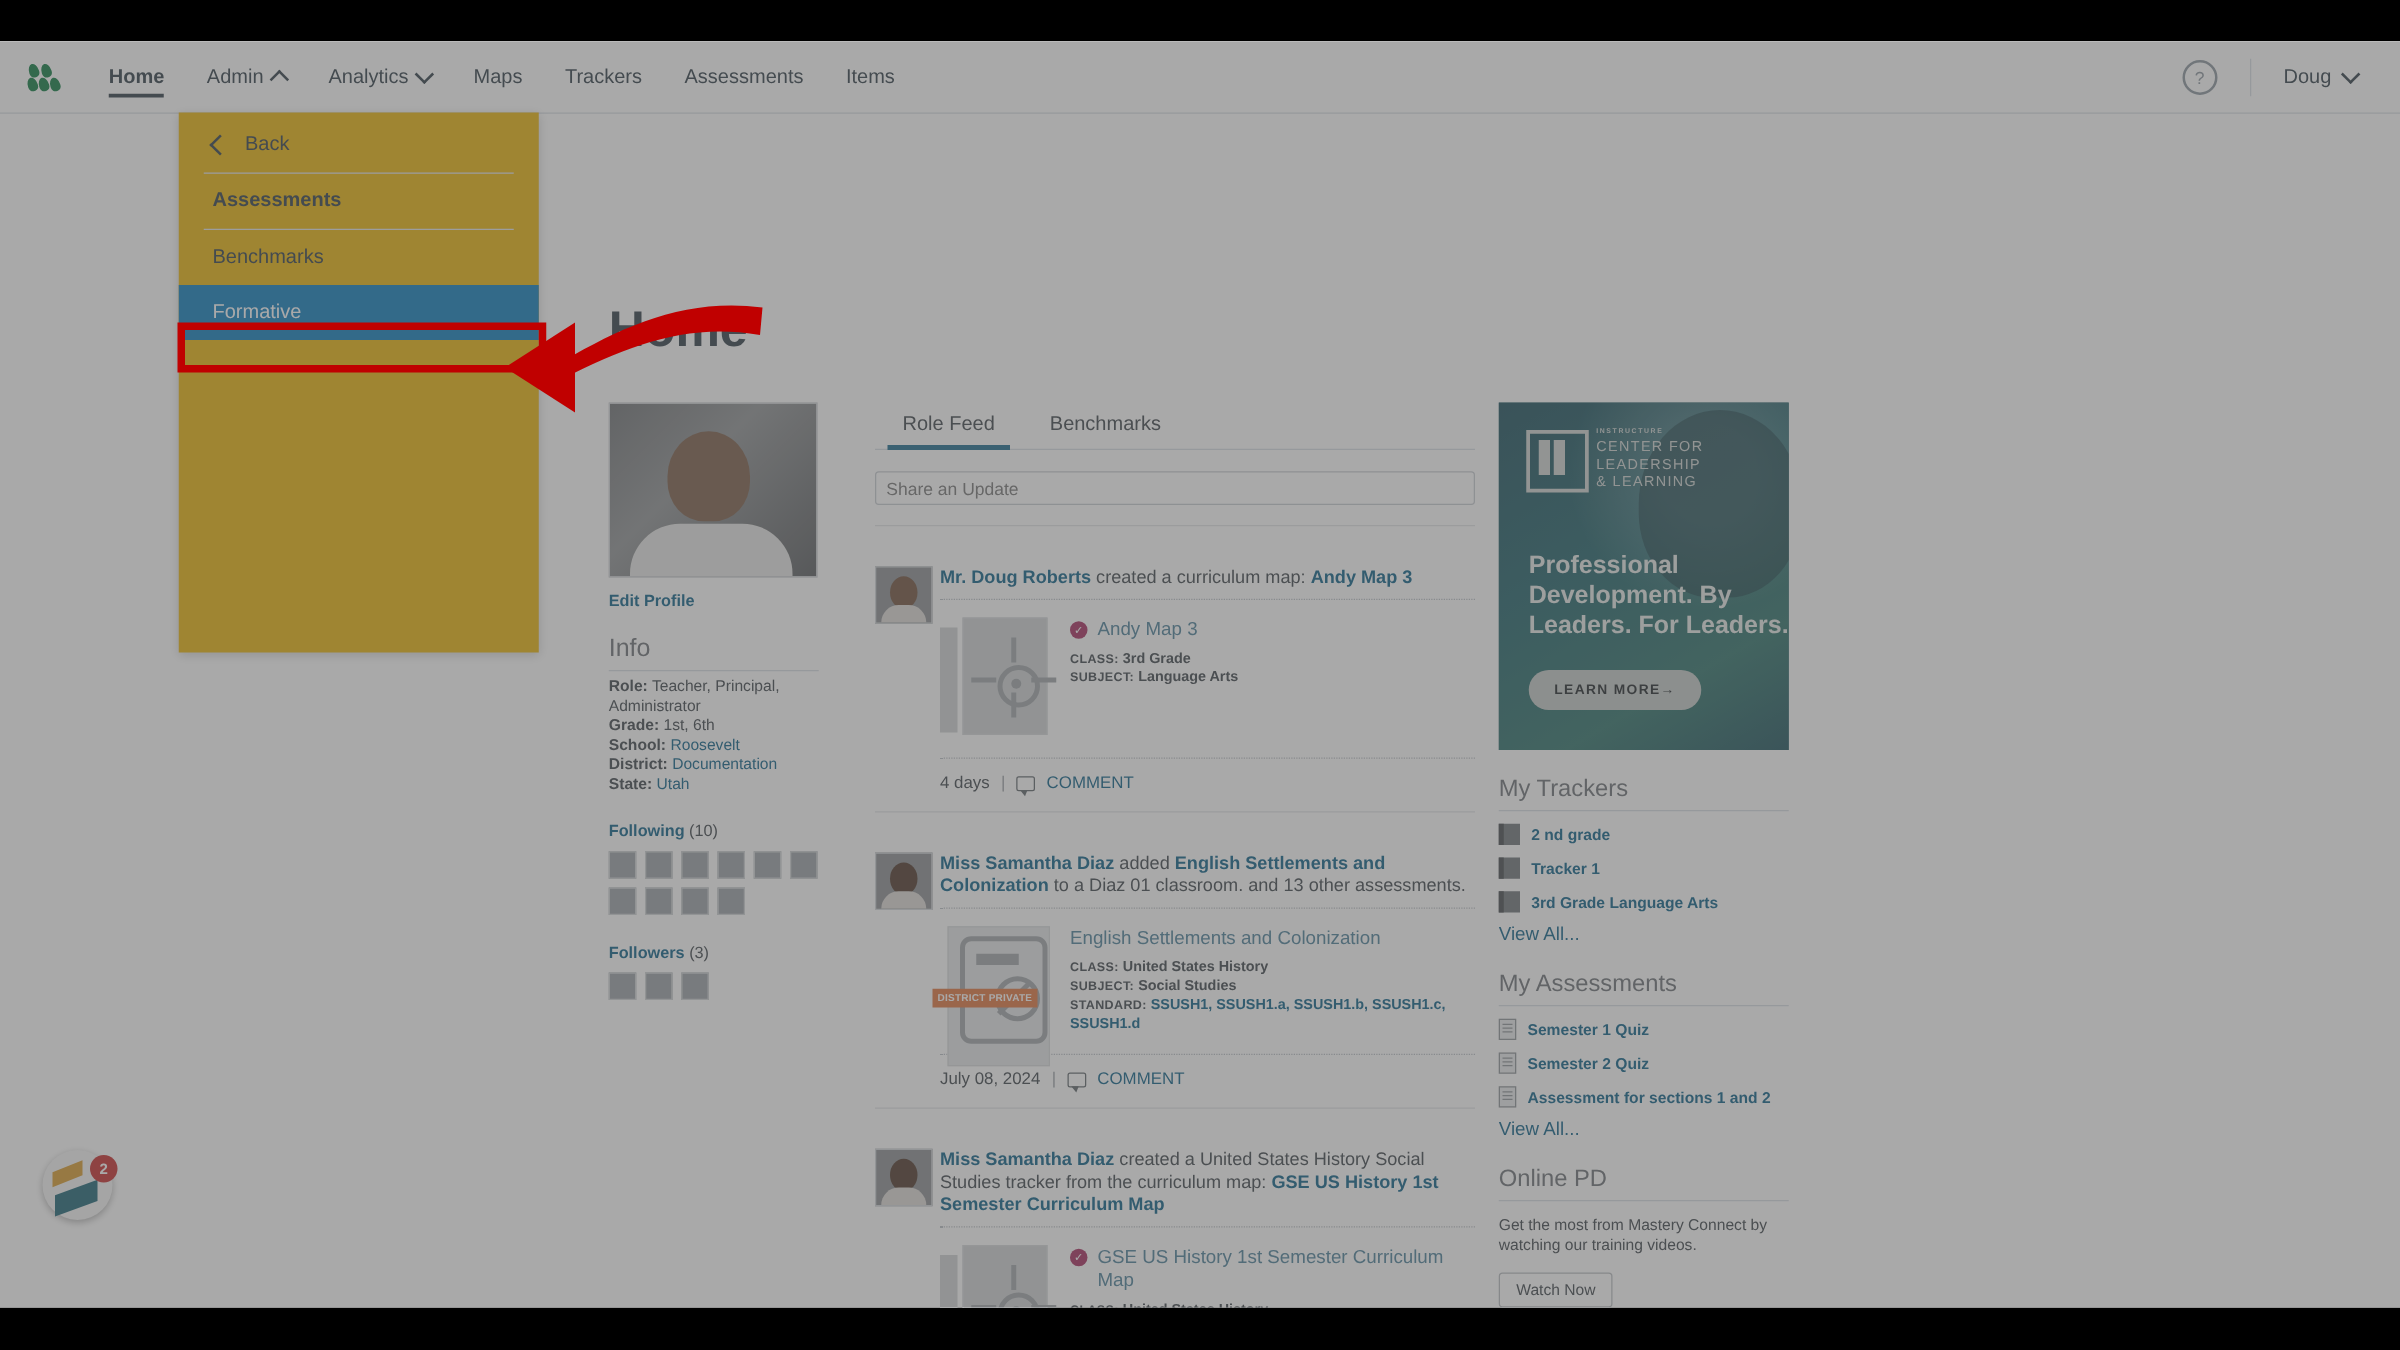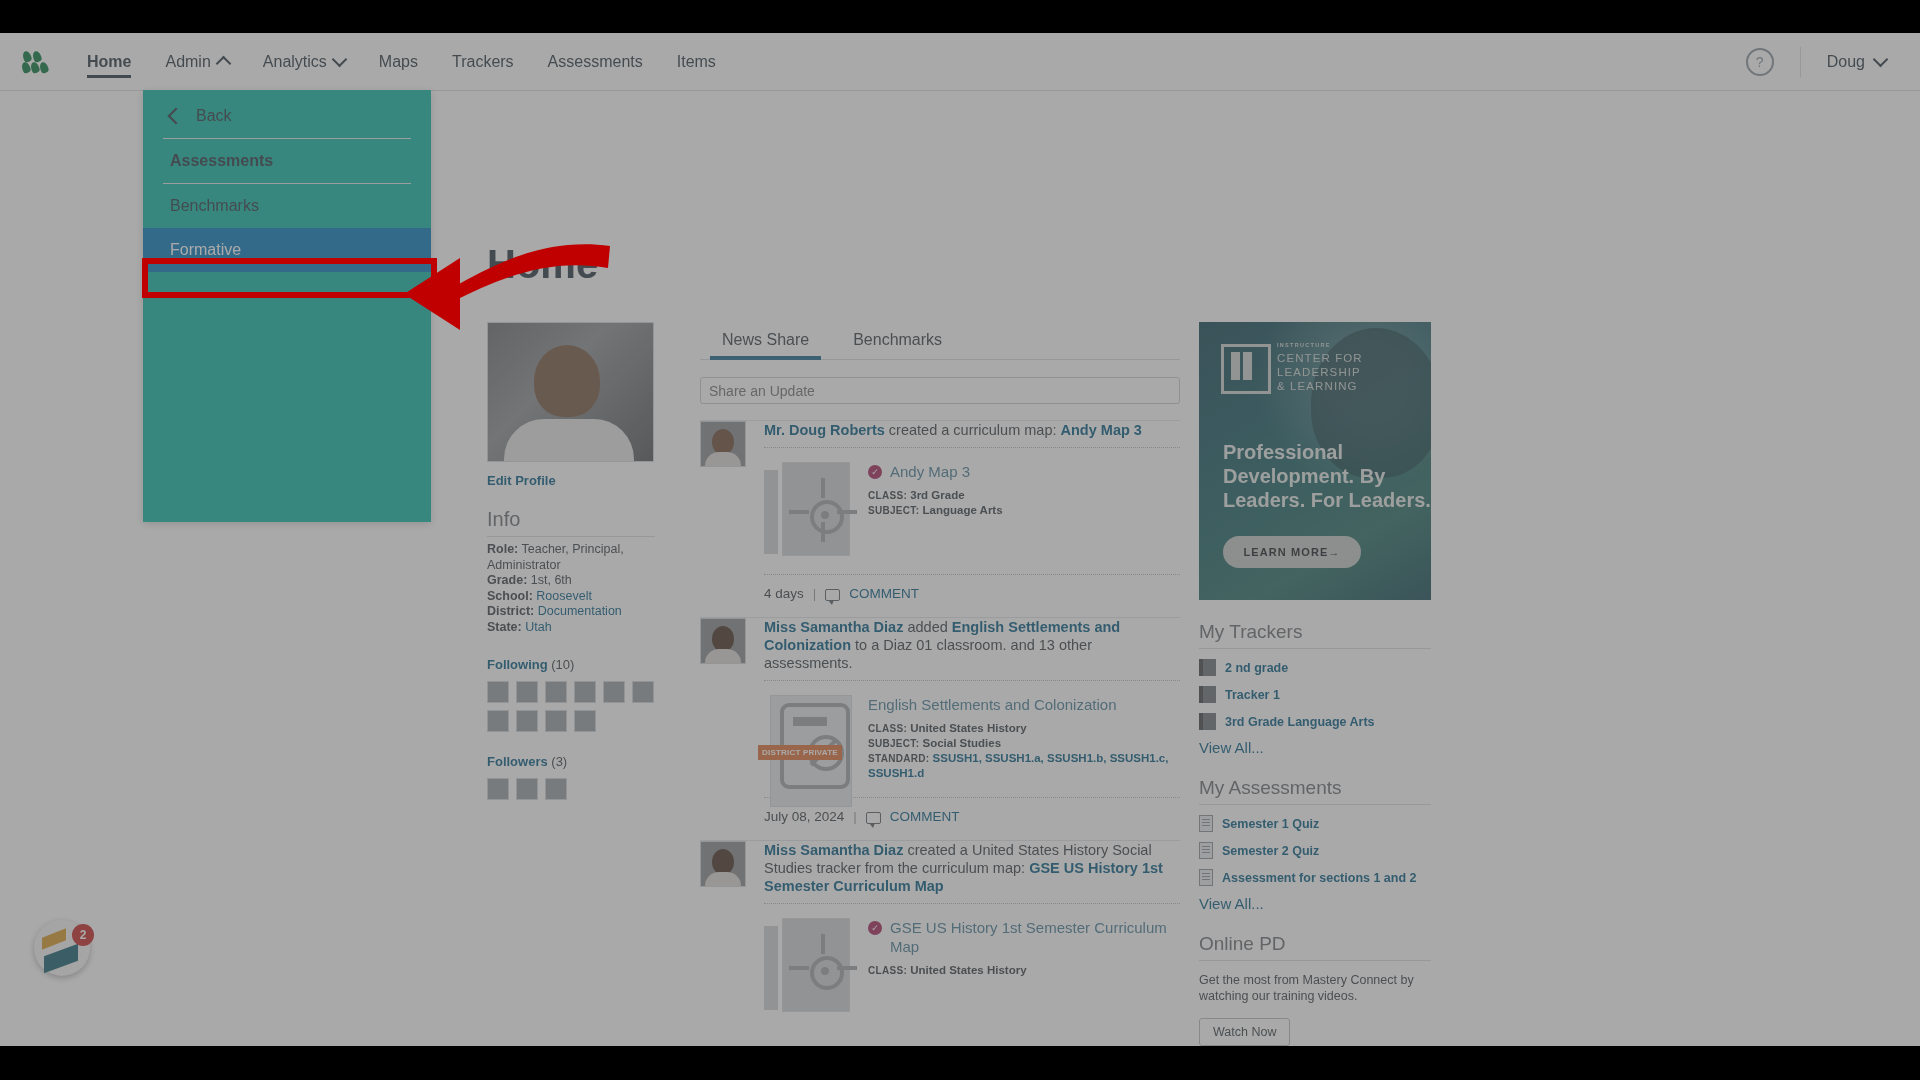--- a/index.html
+++ b/index.html
@@ -41,21 +41,21 @@
     width:24px;height:24px;border-radius:50%;border:2px solid #8b959e;color:#8b959e;
     font-size:14px;display:flex;align-items:center;justify-content:center;margin-right:26px;cursor:pointer;
   }
   #userdiv{width:1px;height:30px;background:#d8dde3;margin-right:26px;}
   #username{font-size:16px;color:#2d3b45;margin-right:10px;cursor:pointer;}
   #userchev{margin-right:34px;}
 
   
   #dropdown{
     position:absolute;left:143px;top:57px;width:288px;
-    background:#14b8a6;box-shadow:0 2px 8px rgba(0,0,0,.18);z-index:20;
+    background:#eab308;box-shadow:0 2px 8px rgba(0,0,0,.18);z-index:20;
     padding-top:4px;padding-bottom:250px;
   }
   .dd-back{display:flex;align-items:center;gap:14px;padding:13px 0 13px 27px;font-size:16px;color:#2d3b45;cursor:pointer;}
   .backchev{width:10px;height:10px;border-left:2px solid #2d3b45;border-bottom:2px solid #2d3b45;transform:rotate(45deg);}
   .dd-sep{height:1px;background:#e3e6e9;margin:0 20px;}
   .dd-item{padding:13px 0 13px 27px;font-size:16px;color:#2d3b45;cursor:pointer;}
   .dd-item.header{font-weight:bold;}
   .dd-item.selected{background:#0a7bbd;color:#ffffff;}
 
   
@@ -93,21 +93,21 @@
   
   #feed{position:absolute;left:700px;top:235px;width:480px;}
   .tabs{display:flex;gap:0;border-bottom:1px solid #d8dde3;}
   .tab{font-size:16px;color:#3c4349;padding:6px 22px 10px 22px;cursor:pointer;position:relative;}
   .tab.active:after{content:"";position:absolute;left:10px;right:10px;bottom:-1px;height:4px;background:#1b6a8c;}
   #shareupdate{
     margin-top:17px;width:100%;height:27px;border:1px solid #c7ccd1;border-radius:3px;
     font-size:14px;color:#4a5157;padding:4px 8px;box-sizing:border-box;
     font-family:"Liberation Sans",sans-serif;background:#fff;
   }
-  .post{border-top:1px solid #e1e4e7;padding-top:0;margin-top:16px;display:flex;gap:18px;}
+  .post{border-top:1px solid #e1e4e7;padding-top:32px;margin-top:16px;display:flex;gap:6px;}
   .post-avatar{width:44px;height:44px;border:1px solid #d2d6da;background:#8a8d90;flex:0 0 44px;overflow:hidden;position:relative;}
   .post-avatar .f{position:absolute;left:11px;top:7px;width:22px;height:26px;border-radius:50%;background:#6f4f3a;}
   .post-avatar.dark .f{background:#4b3426;}
   .post-avatar .b{position:absolute;left:4px;bottom:0;width:36px;height:14px;border-radius:20px 20px 0 0;background:#ddd9d6;}
   .post-body{flex:1;}
   .post-text{font-size:14.5px;color:#3c4349;line-height:18px;}
   .post-text a{color:#0a5f87;font-weight:bold;text-decoration:none;}
   .post-dotted{border-bottom:1px dotted #b9bfc4;margin-top:8px;}
   .card{display:flex;gap:18px;margin-top:14px;}
   .card-thumb{width:86px;height:96px;position:relative;flex:0 0 86px;}
@@ -306,21 +306,21 @@
       <div class="thumbs" id="followers-thumbs">
           <div class="thumb"></div>
           <div class="thumb"></div>
           <div class="thumb"></div>
         </div>
     </div>
 
     <div id="feed">
       <div class="tabs">
         <div class="tab active">
-          <span>News Share</span>
+          <span>Role Feed</span>
         </div>
         <div class="tab">
           <span>Benchmarks</span>
         </div>
       </div>
 
       <input id="shareupdate" type="text" placeholder="Share an Update" style="">
 
       
       <div class="post">

